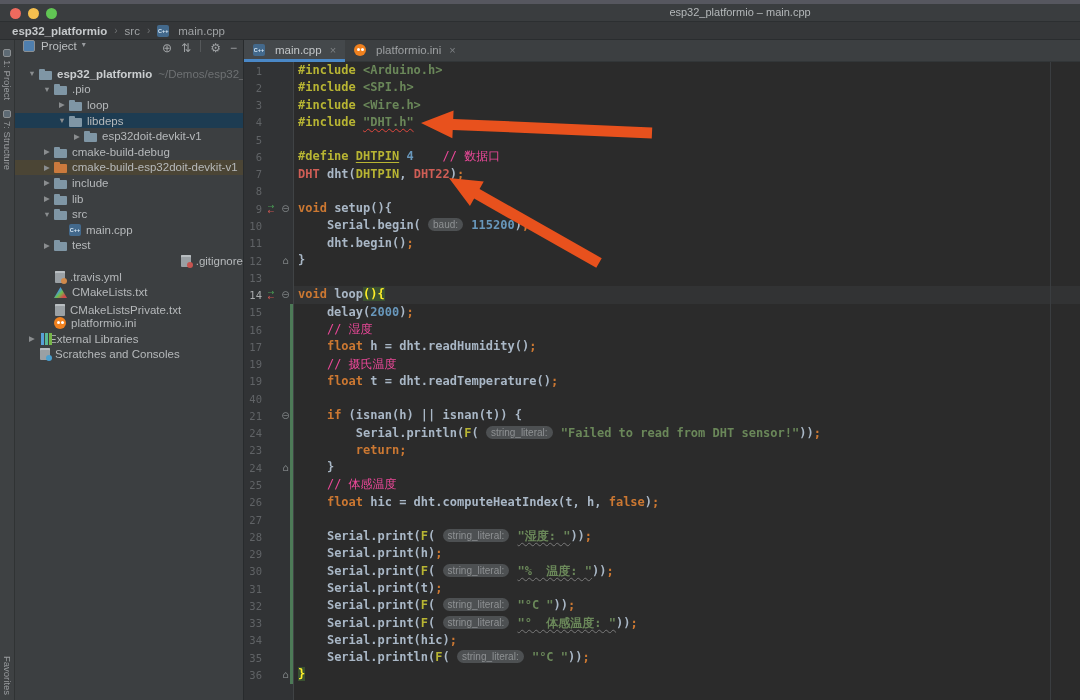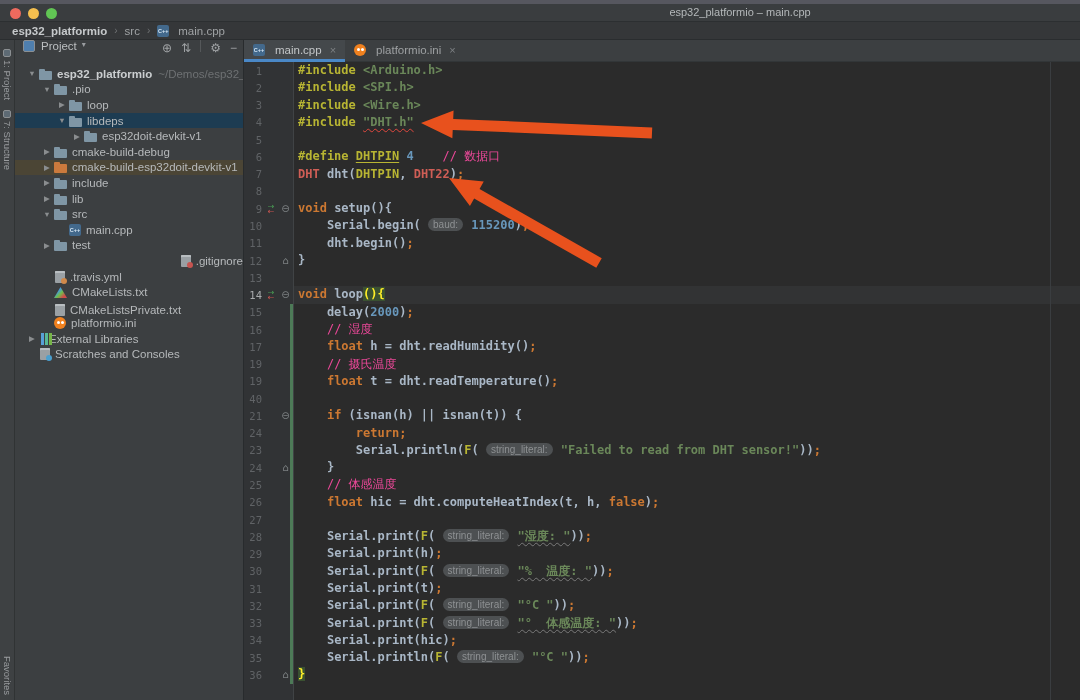--- a/index.html
+++ b/index.html
@@ -490,22 +490,22 @@
             <div class="cl"><span class="tk-pl">}</span></div>
             <div class="cl"></div>
             <div class="cl cur"><span class="tk-kw">void</span><span class="tk-pl"> loop</span><span class="tk-brace">(){</span></div>
             <div class="cl"><span class="tk-pl">    delay(</span><span class="tk-num">2000</span><span class="tk-pl">)</span><span class="tk-semi">;</span></div>
             <div class="cl"><span class="tk-pl">    </span><span class="tk-cmt">// 湿度</span></div>
             <div class="cl"><span class="tk-pl">    </span><span class="tk-kw">float</span><span class="tk-pl"> h = </span><span class="tk-b">dht</span><span class="tk-pl">.readHumidity()</span><span class="tk-semi">;</span></div>
             <div class="cl"><span class="tk-pl">    </span><span class="tk-cmt">// 摄氏温度</span></div>
             <div class="cl"><span class="tk-pl">    </span><span class="tk-kw">float</span><span class="tk-pl"> t = </span><span class="tk-b">dht</span><span class="tk-pl">.readTemperature()</span><span class="tk-semi">;</span></div>
             <div class="cl"></div>
             <div class="cl"><span class="tk-pl">    </span><span class="tk-kw">if</span><span class="tk-pl"> (isnan(h) || isnan(t)) {</span></div>
+            <div class="cl"><span class="tk-pl">        </span><span class="tk-b">Serial</span><span class="tk-pl">.println(</span><span class="tk-mac">F</span><span class="tk-pl">( </span><span class="tk-hint">string_literal:</span><span class="tk-pl"> </span><span class="tk-str">"Failed to read from DHT sensor!"</span><span class="tk-pl">))</span><span class="tk-semi">;</span></div>
             <div class="cl"><span class="tk-pl">        </span><span class="tk-kw">return</span><span class="tk-semi">;</span></div>
-            <div class="cl"><span class="tk-pl">        </span><span class="tk-b">Serial</span><span class="tk-pl">.println(</span><span class="tk-mac">F</span><span class="tk-pl">( </span><span class="tk-hint">string_literal:</span><span class="tk-pl"> </span><span class="tk-str">"Failed to read from DHT sensor!"</span><span class="tk-pl">))</span><span class="tk-semi">;</span></div>
             <div class="cl"><span class="tk-pl">    }</span></div>
             <div class="cl"><span class="tk-pl">    </span><span class="tk-cmt">// 体感温度</span></div>
             <div class="cl"><span class="tk-pl">    </span><span class="tk-kw">float</span><span class="tk-pl"> hic = </span><span class="tk-b">dht</span><span class="tk-pl">.computeHeatIndex(t, h, </span><span class="tk-kw">false</span><span class="tk-pl">)</span><span class="tk-semi">;</span></div>
             <div class="cl"></div>
             <div class="cl"><span class="tk-pl">    </span><span class="tk-b">Serial</span><span class="tk-pl">.print(</span><span class="tk-mac">F</span><span class="tk-pl">( </span><span class="tk-hint">string_literal:</span><span class="tk-pl"> </span><span class="tk-strU">"湿度: "</span><span class="tk-pl">))</span><span class="tk-semi">;</span></div>
             <div class="cl"><span class="tk-pl">    </span><span class="tk-b">Serial</span><span class="tk-pl">.print(h)</span><span class="tk-semi">;</span></div>
             <div class="cl"><span class="tk-pl">    </span><span class="tk-b">Serial</span><span class="tk-pl">.print(</span><span class="tk-mac">F</span><span class="tk-pl">( </span><span class="tk-hint">string_literal:</span><span class="tk-pl"> </span><span class="tk-strU">"%  温度: "</span><span class="tk-pl">))</span><span class="tk-semi">;</span></div>
             <div class="cl"><span class="tk-pl">    </span><span class="tk-b">Serial</span><span class="tk-pl">.print(t)</span><span class="tk-semi">;</span></div>
             <div class="cl"><span class="tk-pl">    </span><span class="tk-b">Serial</span><span class="tk-pl">.print(</span><span class="tk-mac">F</span><span class="tk-pl">( </span><span class="tk-hint">string_literal:</span><span class="tk-pl"> </span><span class="tk-str">"°C "</span><span class="tk-pl">))</span><span class="tk-semi">;</span></div>
             <div class="cl"><span class="tk-pl">    </span><span class="tk-b">Serial</span><span class="tk-pl">.print(</span><span class="tk-mac">F</span><span class="tk-pl">( </span><span class="tk-hint">string_literal:</span><span class="tk-pl"> </span><span class="tk-strU">"°  体感温度: "</span><span class="tk-pl">))</span><span class="tk-semi">;</span></div>

